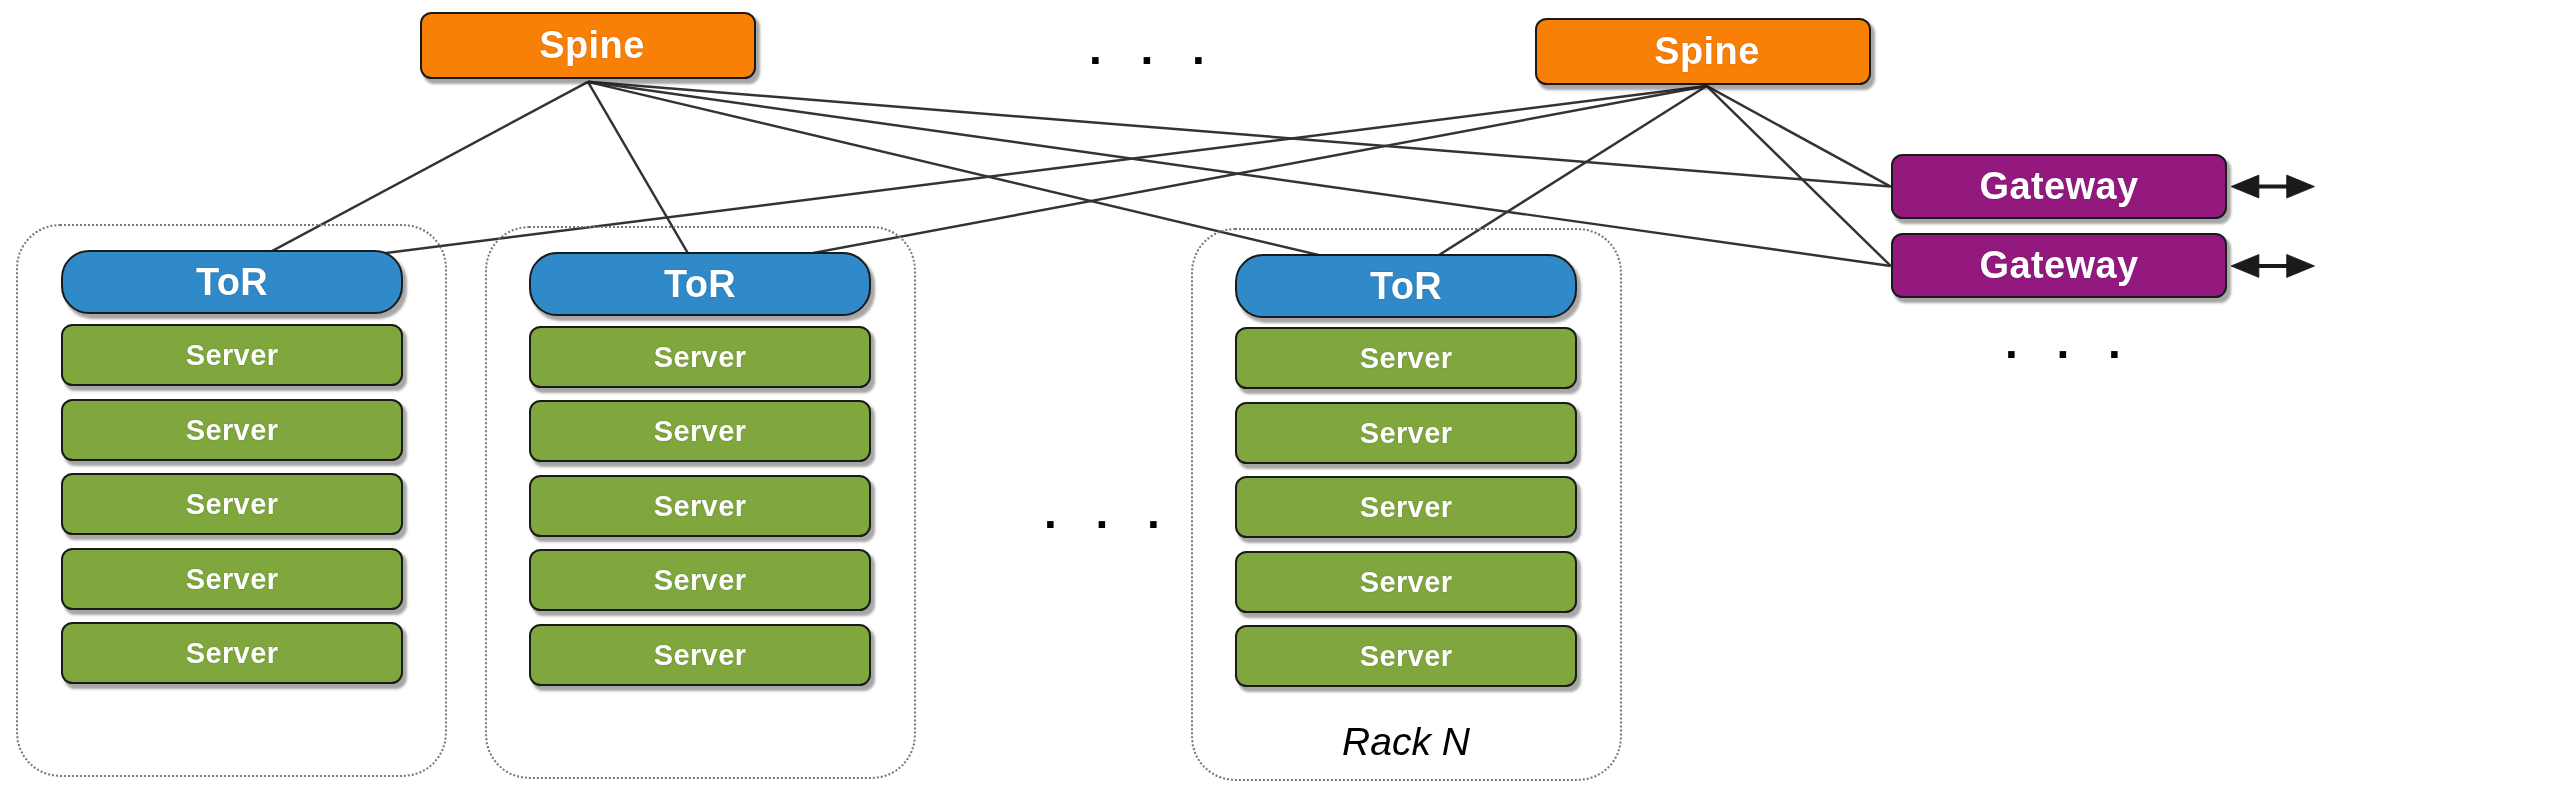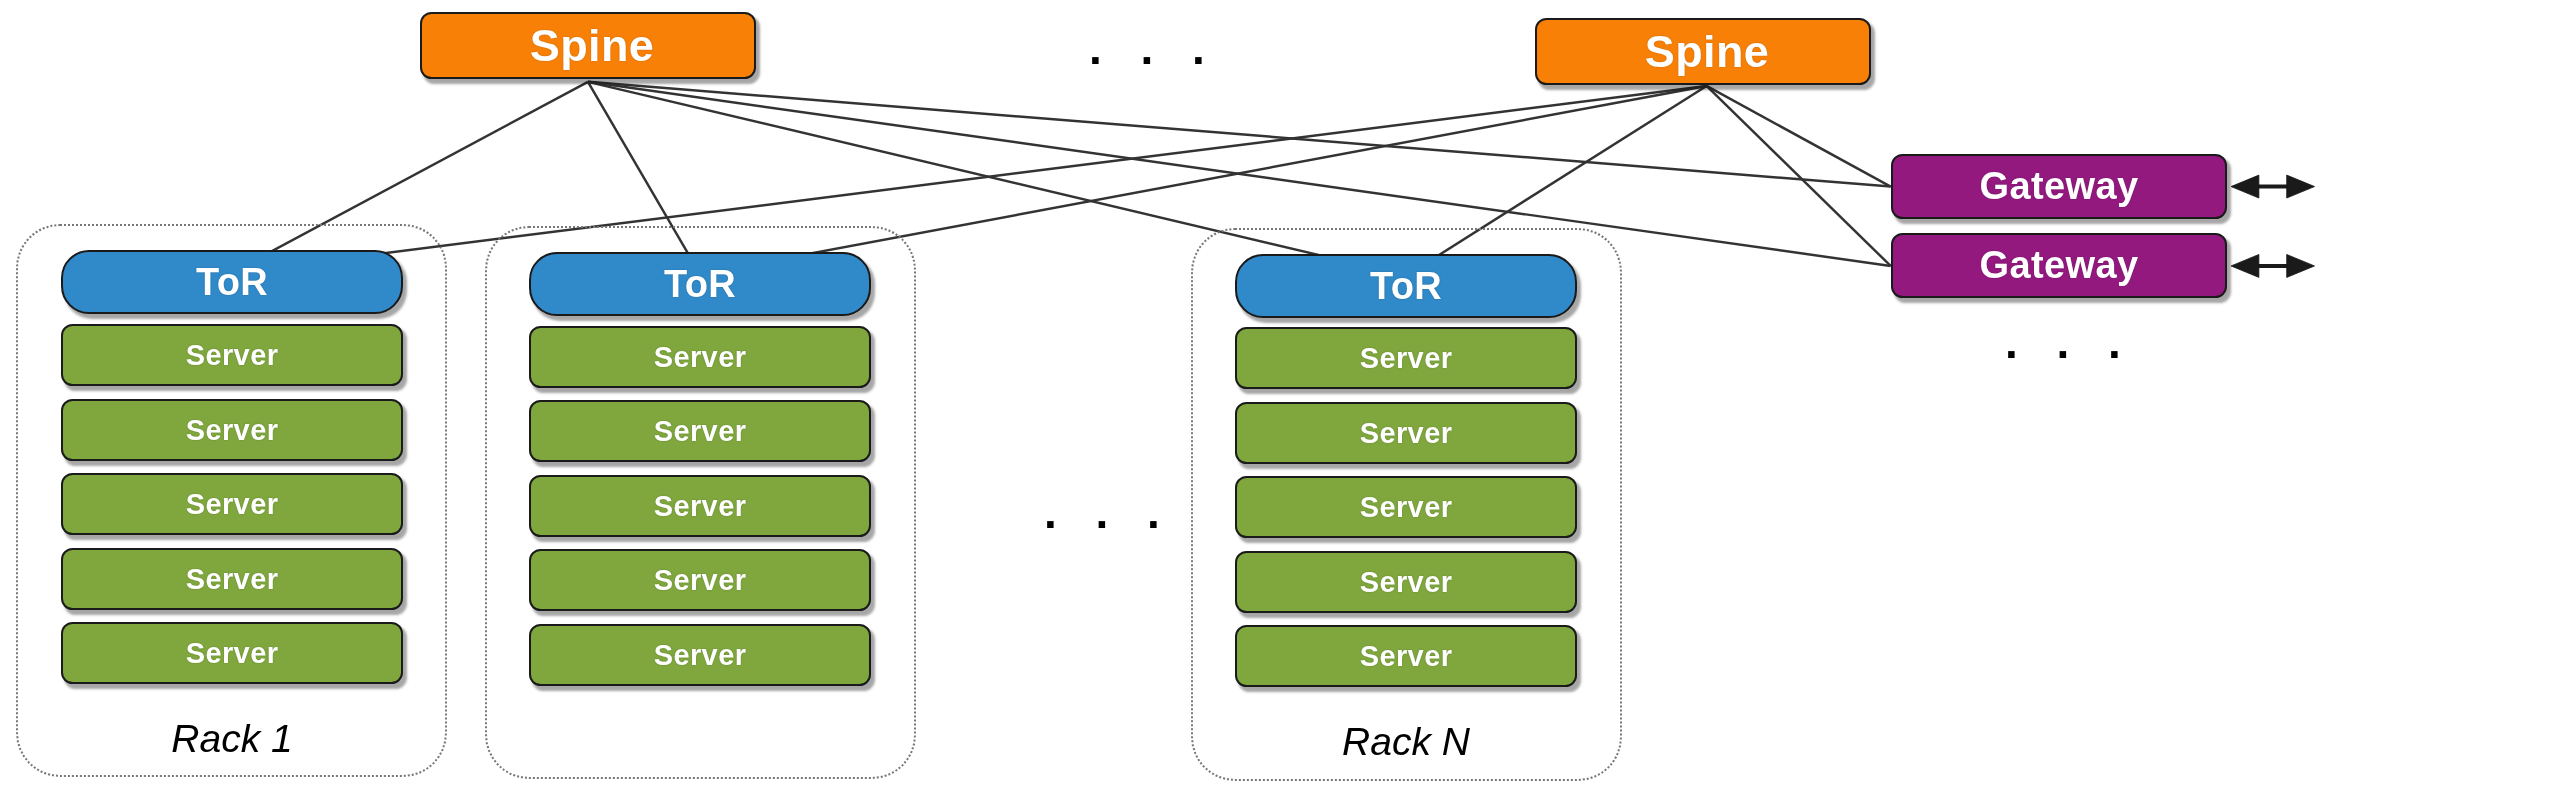--- a/index.html
+++ b/index.html
@@ -35,21 +35,21 @@
     border-radius: 11.5px;
     color: #ffffff;
     font-weight: bold;
     letter-spacing: 0.4px;
     text-shadow: 0 0 1.6px rgba(0,0,0,0.25);
     box-shadow: 3.3px 4.1px 2.5px rgba(0,0,0,0.35);
     z-index: 3;
   }
   .spine {
     background: #F98006;
-    font-size: 45px;
+    font-size: 38px;
     padding-left: 8px;
   }
   .tor {
     background: #3089C8;
     font-size: 38px;
     border-radius: 28px;
   }
   .server {
     background: #7FA73D;
     font-size: 29px;
@@ -152,21 +152,20 @@
   </div>
   <div class="node server" style="left:61px; top:473px; width:342px; height:62px;">
     <span>Server</span>
   </div>
   <div class="node server" style="left:61px; top:548px; width:342px; height:62px;">
     <span>Server</span>
   </div>
   <div class="node server" style="left:61px; top:622px; width:342px; height:62px;">
     <span>Server</span>
   </div>
-  <div class="rack-label" style="left:61px; top:717px; width:342px;">Rack 1</div>
 
   <div class="rack-frame" style="left:485px; top:226px; width:431px; height:553px;"></div>
   <div class="node tor" style="left:529px; top:252px; width:342px; height:64px;">
     <span>ToR</span>
   </div>
   <div class="node server" style="left:529px; top:326px; width:342px; height:62px;">
     <span>Server</span>
   </div>
   <div class="node server" style="left:529px; top:400px; width:342px; height:62px;">
     <span>Server</span>

